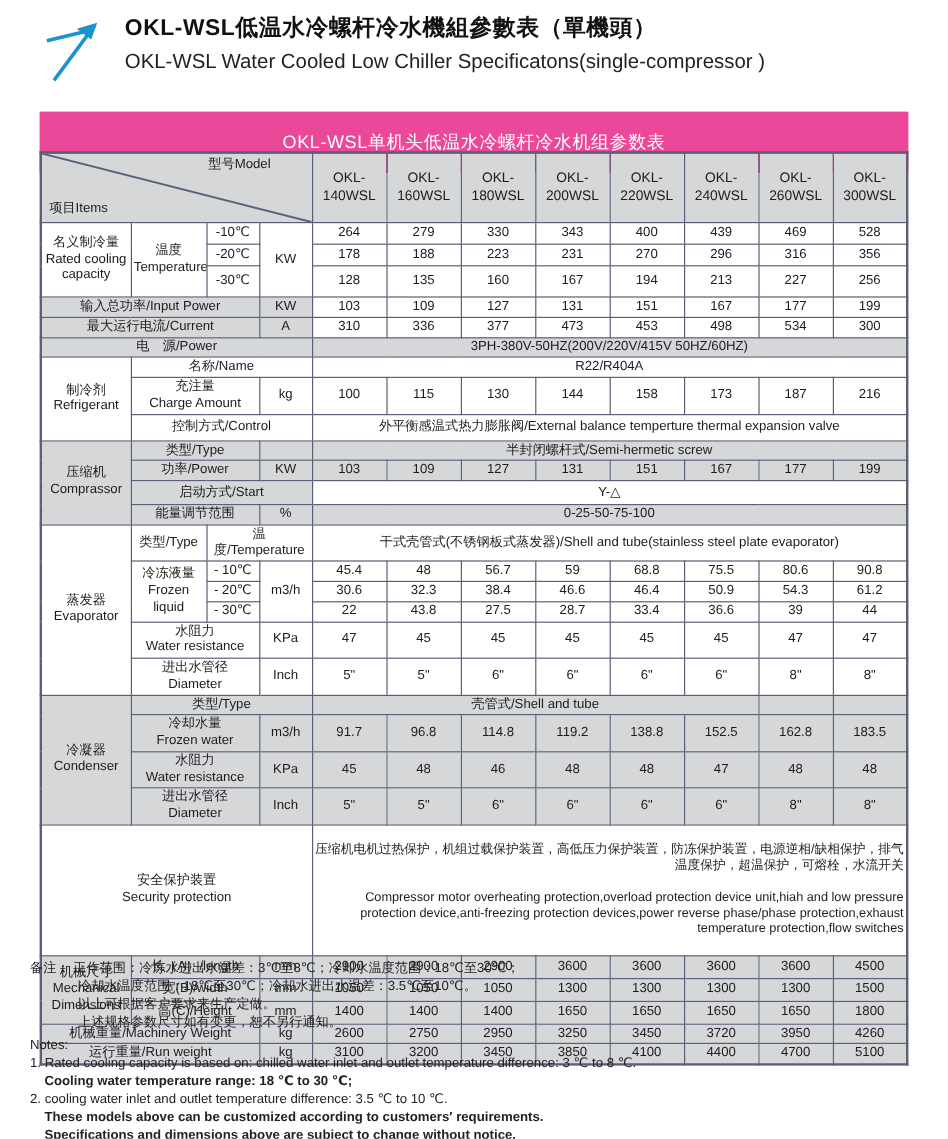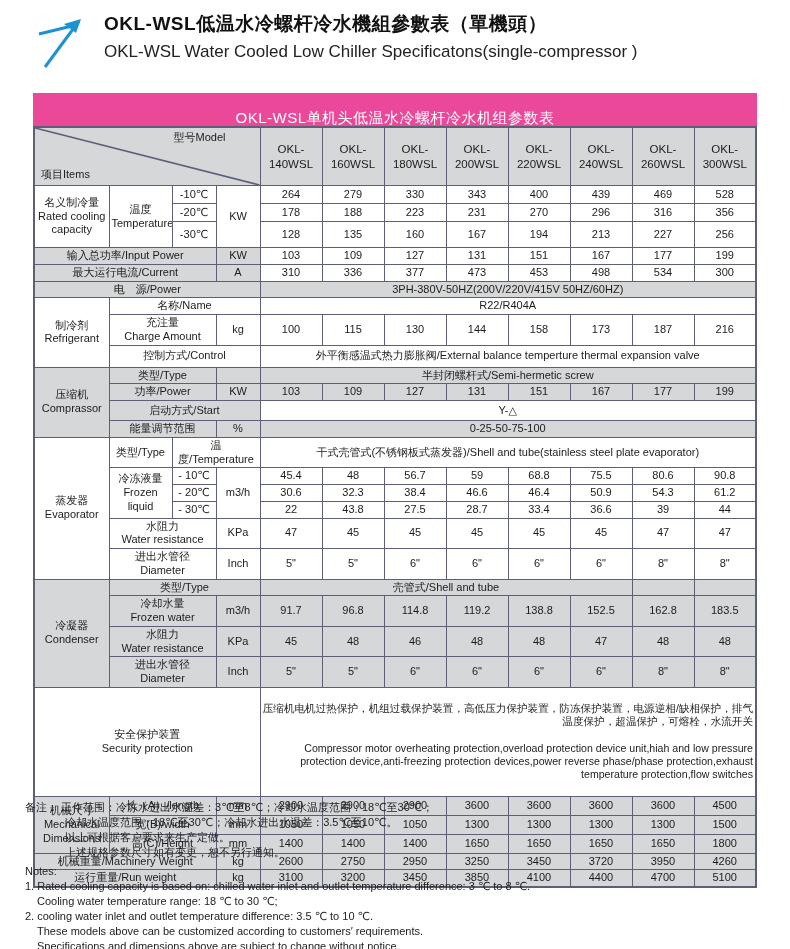--- a/index.html
+++ b/index.html
@@ -33,21 +33,21 @@
 
   
   .corner{position:relative;padding:0;}
   .corner svg{position:absolute;left:0;top:0;width:100%;height:100%;}
   .corner .c-items{position:absolute;left:6px;bottom:3px;font-size:11px;}
   .corner .c-model{position:absolute;right:34px;top:3px;font-size:11px;}
 
   
   .notes{position:absolute;left:25px;top:800px;width:740px;font-size:11px;line-height:15px;color:#222;}
   .notes .ind{padding-left:40px;}
-  .notes .ind-en{padding-left:12px;}
+  .notes .ind-en{padding-left:12px;font-weight:bold;}
   .notes .en-block{margin-top:4px;}
 </style>
 </head>
 <body>
 
 <div class="page">
 
   <div class="doc-header">
     <svg class="logo" viewBox="0 0 55 58">
       <path d="M4 22 L37 14" stroke="#1b93d0" stroke-width="3" fill="none"></path>

